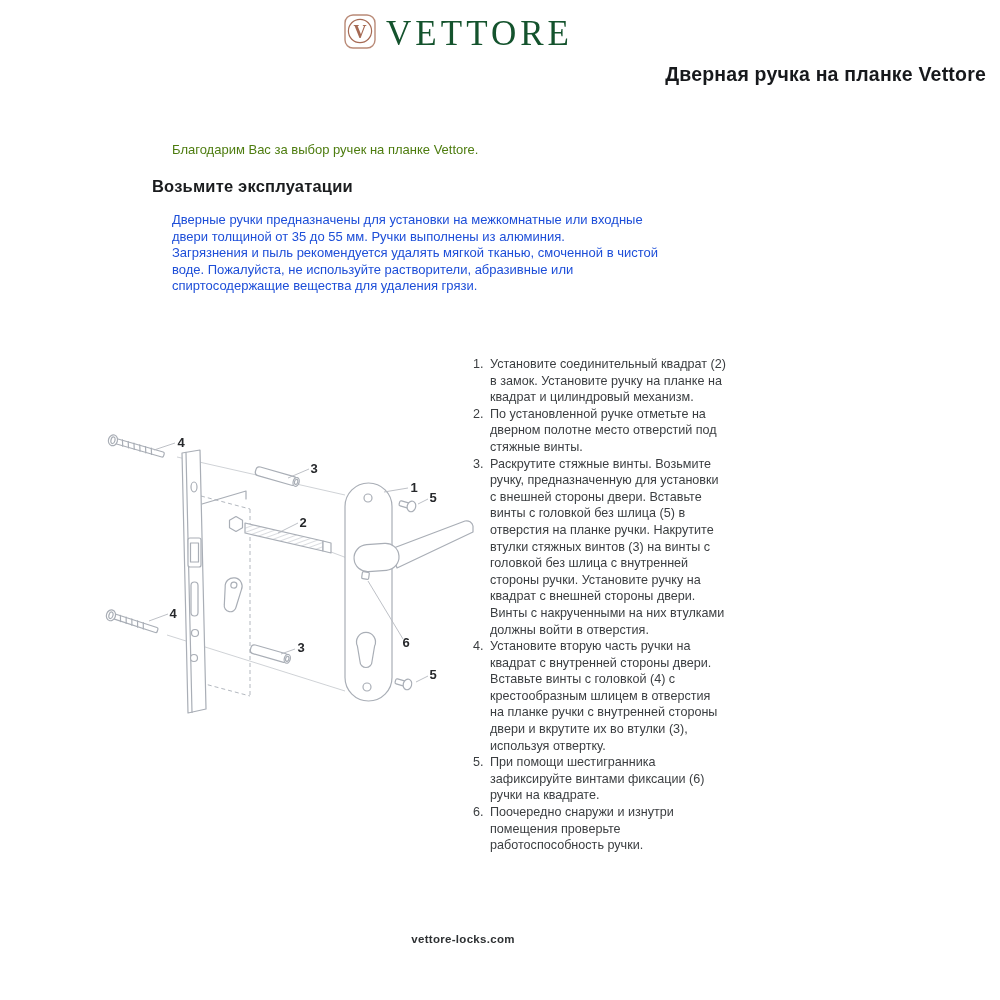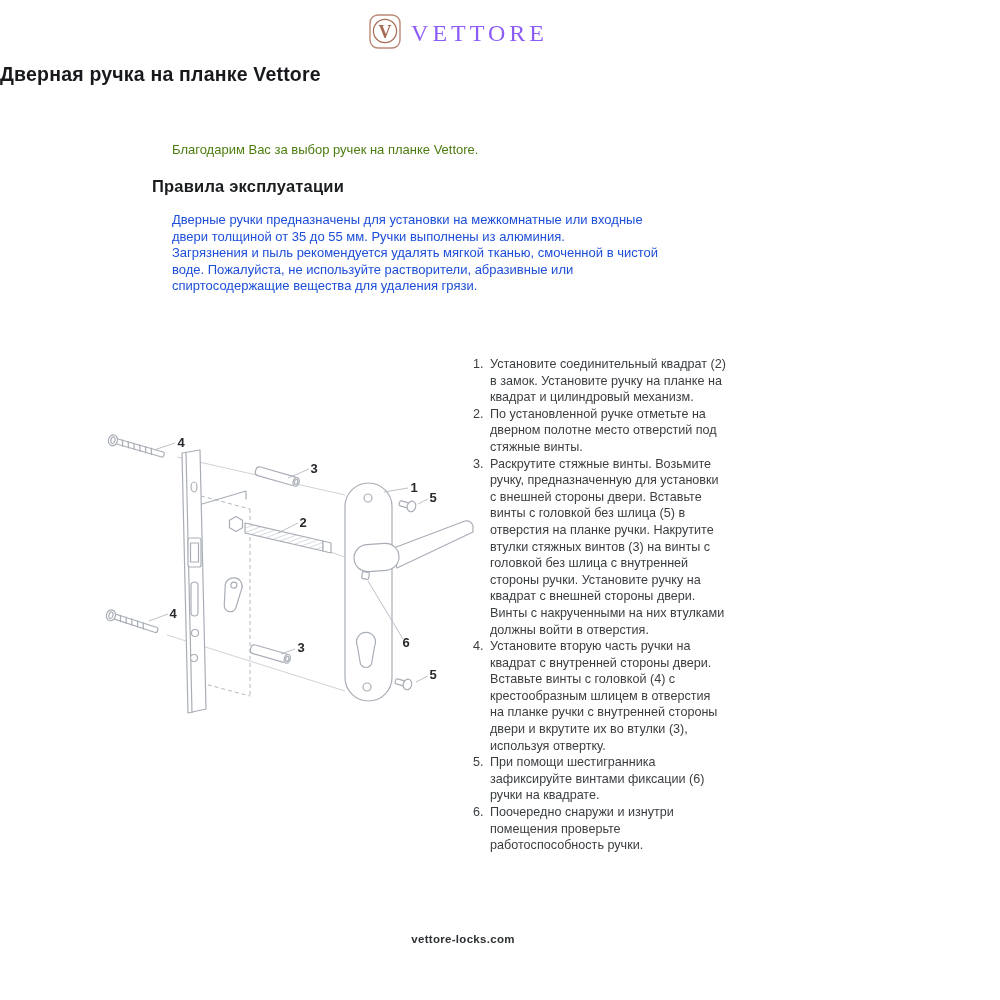--- a/index.html
+++ b/index.html
@@ -5,25 +5,25 @@
   html,body{margin:0;padding:0;background:#ffffff;}
   .page{
     position:relative;width:1000px;height:1000px;background:#ffffff;overflow:hidden;
     font-family:"Liberation Sans","DejaVu Sans",sans-serif;color:#3b3e41;
   }
   
   .logo-row{position:absolute;top:13px;left:0;width:916px;display:flex;justify-content:center;align-items:center;gap:9px;}
   .logo-mark{width:34px;height:38px;display:block;}
   .wordmark{
     font-family:"Liberation Serif","DejaVu Serif",serif;
-    font-size:24px;letter-spacing:4px;color:#8b5cf6;line-height:1;padding-top:2px;text-align:center;
+    font-size:35px;letter-spacing:4px;color:#14532d;line-height:1;padding-top:2px;text-align:center;
   }
   
   .doc-title{
-    position:absolute;top:63px;left:0;width:986px;text-align:left;
+    position:absolute;top:63px;left:0;width:986px;text-align:right;
     font-size:19.5px;font-weight:bold;color:#17191c;letter-spacing:.2px;
   }
   .intro{position:absolute;top:142px;left:172px;font-size:13px;color:#4d7c0f;}
   .section-heading{position:absolute;font-size:16.5px;font-weight:bold;color:#1a1c1e;letter-spacing:.2px;}
   .h-rules{top:177px;left:152px;}
   .h-install{top:324px;left:152px;}
   .rules-body{
     position:absolute;top:212px;left:172px;width:610px;
     font-size:13px;line-height:16.6px;color:#1d4ed8;white-space:pre-line;
   }
@@ -57,21 +57,21 @@
       <circle cx="17" cy="18" r="11.6" fill="none" stroke="#a66a54" stroke-width="1.2"></circle>
       <text x="17" y="24.5" text-anchor="middle" font-family="Liberation Serif, DejaVu Serif, serif" font-size="18" font-weight="bold" fill="#a66a54">V</text>
     </svg>
     <div class="wordmark">VETTORE</div>
   </div>
 
   <div class="doc-title">Дверная ручка на планке Vettore</div>
 
   <div class="intro">Благодарим Вас за выбор ручек на планке Vettore.</div>
 
-  <div class="section-heading h-rules">Правила эксплуатации</div>
+  <div class="section-heading h-rules">Возьмите эксплуатации</div>
   <div class="rules-body">Дверные ручки предназначены для установки на межкомнатные или входные
 двери толщиной от 35 до 55 мм. Ручки выполнены из алюминия.
 Загрязнения и пыль рекомендуется удалять мягкой тканью, смоченной в чистой
 воде. Пожалуйста, не используйте растворители, абразивные или
 спиртосодержащие вещества для удаления грязи.</div>
 
 
   <ol class="steps">
     <li class="step">
       <span class="step-num">1.</span>

